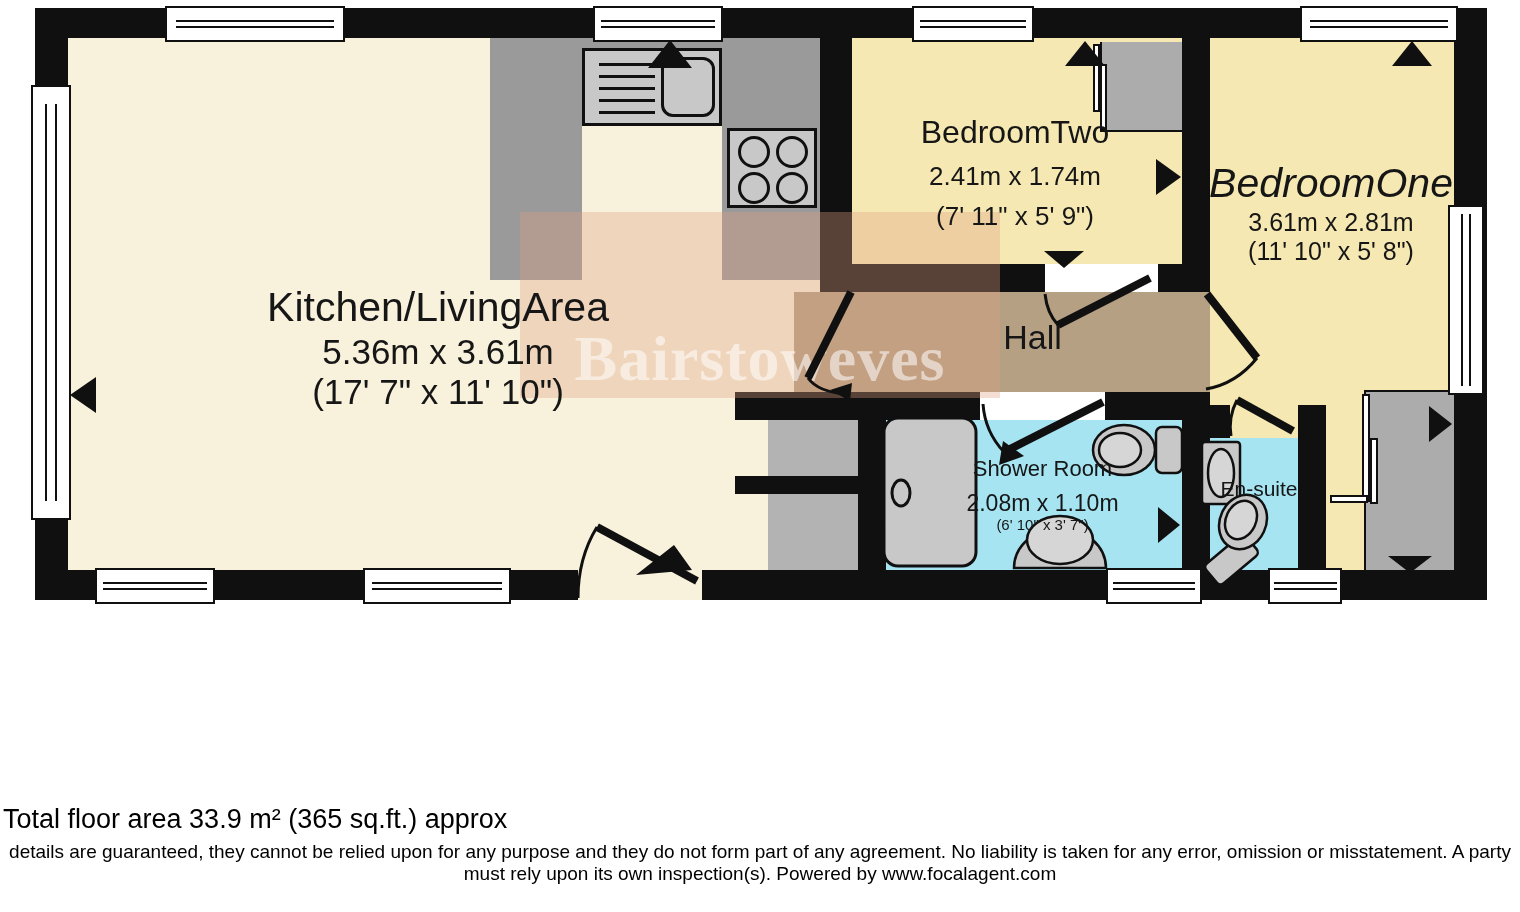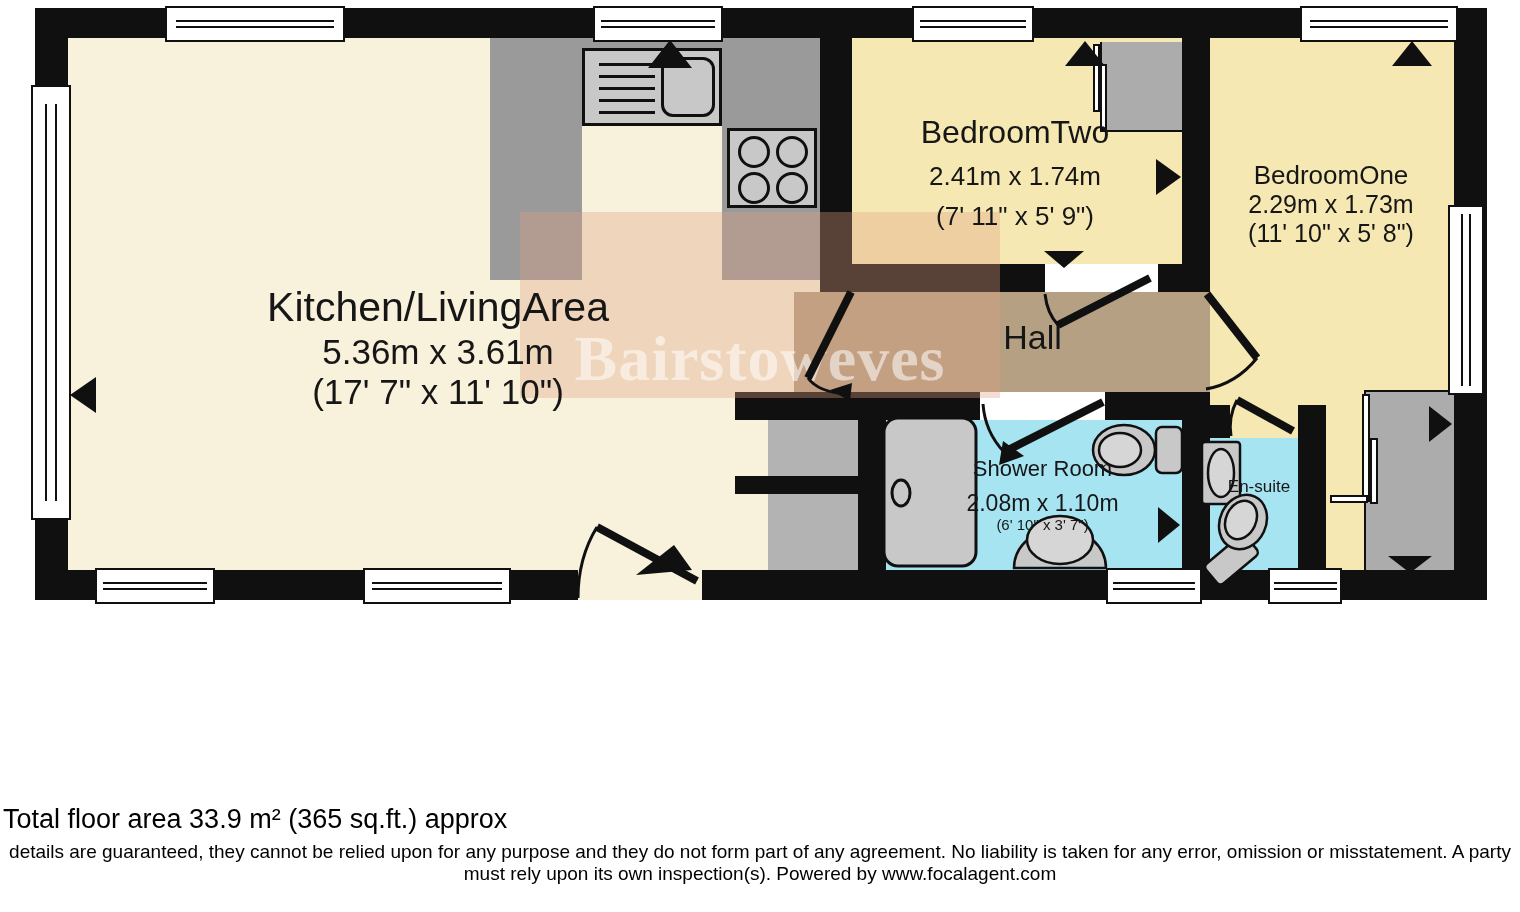--- a/index.html
+++ b/index.html
@@ -17,24 +17,24 @@
   .hob-ring{position:absolute;width:32px;height:32px;border:3px solid #101010;border-radius:50%;box-sizing:border-box;}
   .sink-line{position:absolute;left:14px;width:56px;height:3px;background:#101010;}
   .slider{position:absolute;background:#fff;border:2px solid #101010;box-sizing:border-box;}
   .overlay{position:absolute;background:rgba(224,160,130,0.35);}
   .watermark{position:absolute;text-align:center;font-family:"Liberation Serif", serif;
              font-weight:700;font-size:64px;color:rgba(255,255,255,0.55);letter-spacing:1px;}
   .room-label{position:absolute;display:flex;flex-direction:column;align-items:center;
               text-align:center;color:#161616;line-height:1.16;}
   .lbl-kitchen .name{font-size:41px;} .lbl-kitchen .dim{font-size:35px;}
   .lbl-bed2 .name{font-size:32px;} .lbl-bed2 .dim{font-size:26px;margin-top:10px;}
-  .lbl-bed1 .name{font-size:26px;} .lbl-bed1 .dim{font-size:25px;}
+  .lbl-bed1 .name{font-size:41px;font-style:italic;} .lbl-bed1 .dim{font-size:25px;}
   .lbl-hall .name{font-size:34px;}
   .lbl-shower .name{font-size:22px;} .lbl-shower .dim-m{font-size:23px;margin-top:8px;} .lbl-shower .dim-i{font-size:15px;}
-  .lbl-ensuite .name{font-size:17px;}
+  .lbl-ensuite .name{font-size:21px;}
   .svg-overlay{position:absolute;left:0;top:0;}
   .footer-total{position:absolute;left:3px;top:804px;font-size:27px;color:#000;}
   .footer-disclaimer{position:absolute;left:0;top:841px;width:1520px;text-align:center;
                      font-size:19px;line-height:21.5px;color:#000;}
 </style>
 </head>
 <body>
 
 <div class="page">
 
@@ -201,21 +201,21 @@
     <span class="dim">5.36m x 3.61m</span>
     <span class="dim">(17' 7" x 11' 10")</span>
   </div>
   <div class="room-label lbl-bed2" style="left:860px;top:114px;width:310px;">
     <span class="name">BedroomTwo</span>
     <span class="dim">2.41m x 1.74m</span>
     <span class="dim">(7' 11" x 5' 9")</span>
   </div>
   <div class="room-label lbl-bed1" style="left:1218px;top:160px;width:226px;">
     <span class="name">BedroomOne</span>
-    <span class="dim">2.29m x 1.73m</span>
+    <span class="dim">3.61m x 2.81m</span>
     <span class="dim">(11' 10" x 5' 8")</span>
   </div>
   <div class="room-label lbl-hall" style="left:975px;top:318px;width:115px;justify-content:flex-end;">
     <span class="name">Hall</span>
   </div>
   <div class="room-label lbl-shower" style="left:935px;top:456px;width:215px;">
     <span class="name">Shower Room</span>
     <span class="dim-m">2.08m x 1.10m</span>
     <span class="dim-i">(6' 10" x 3' 7")</span>
   </div>

